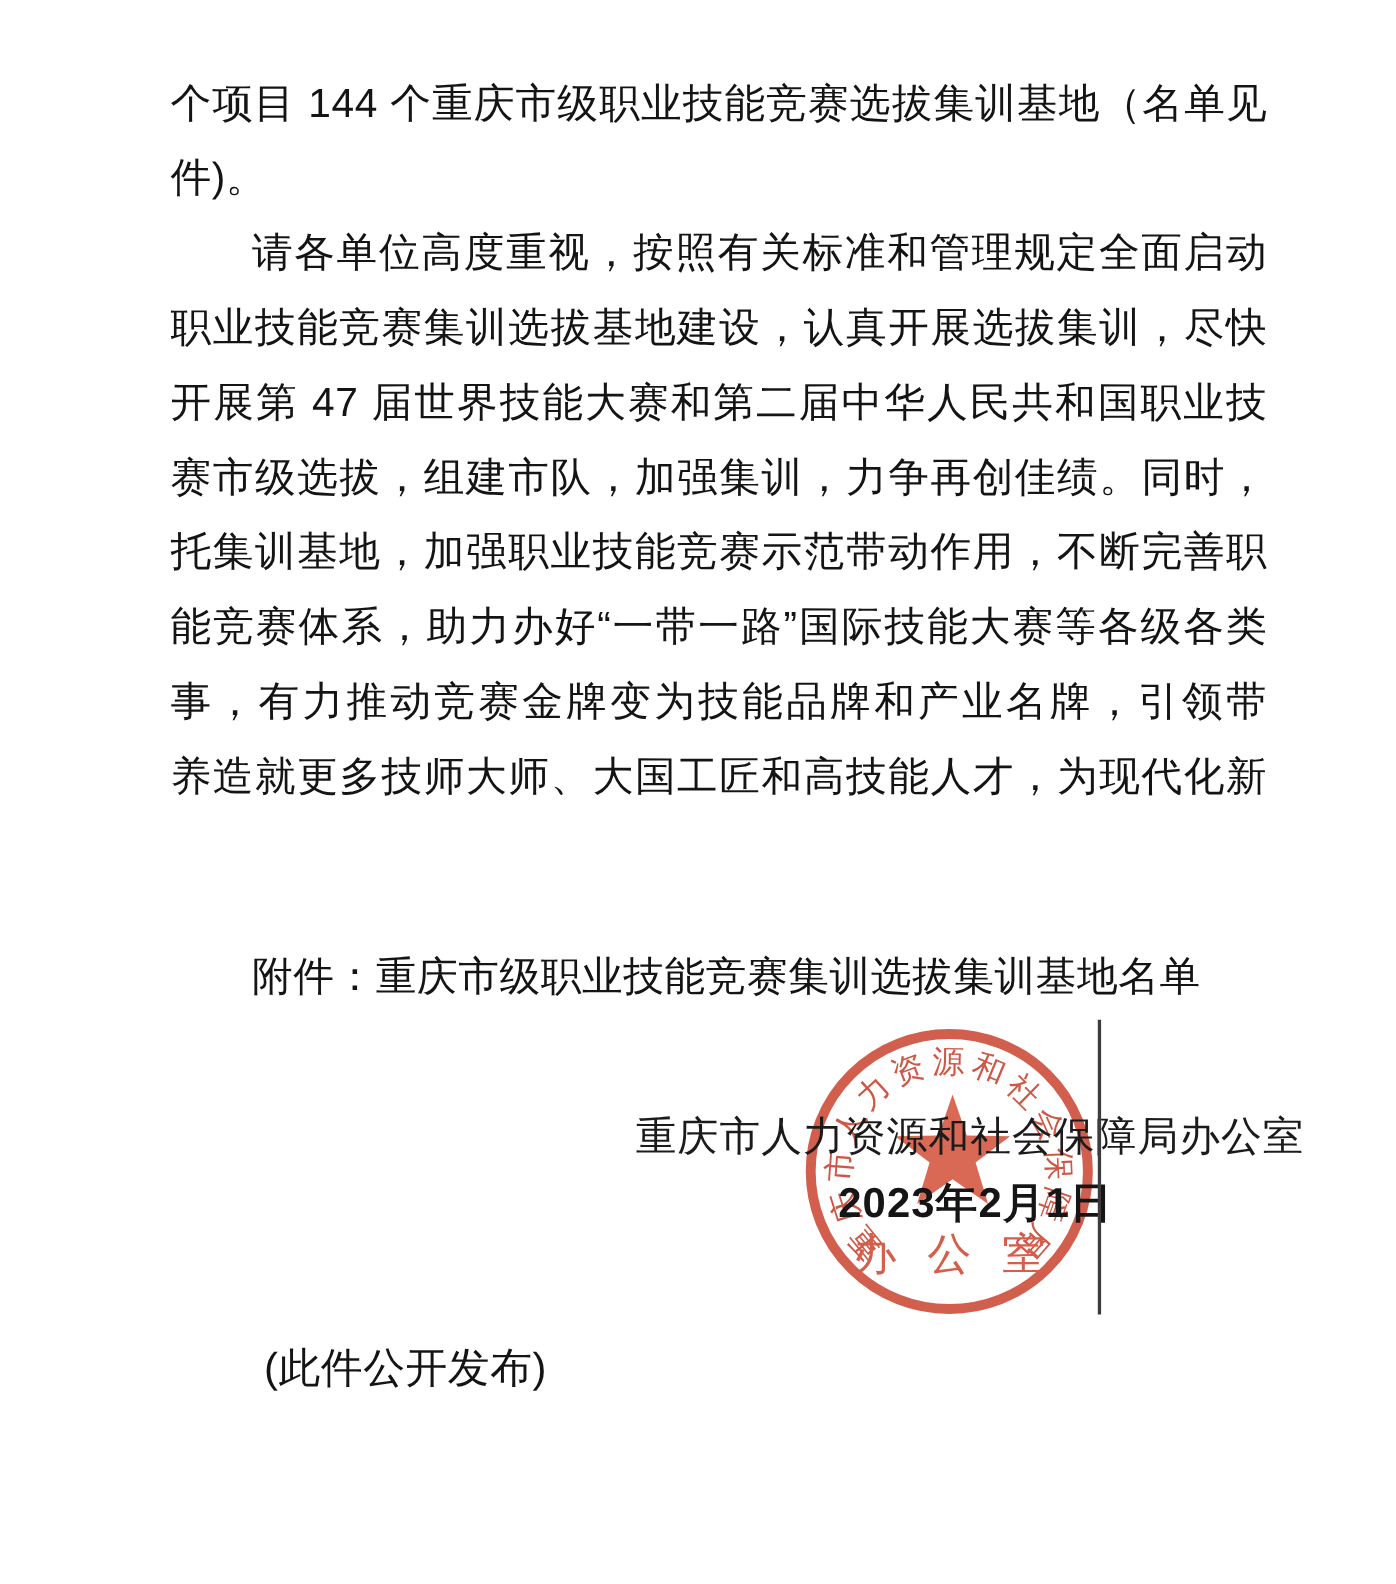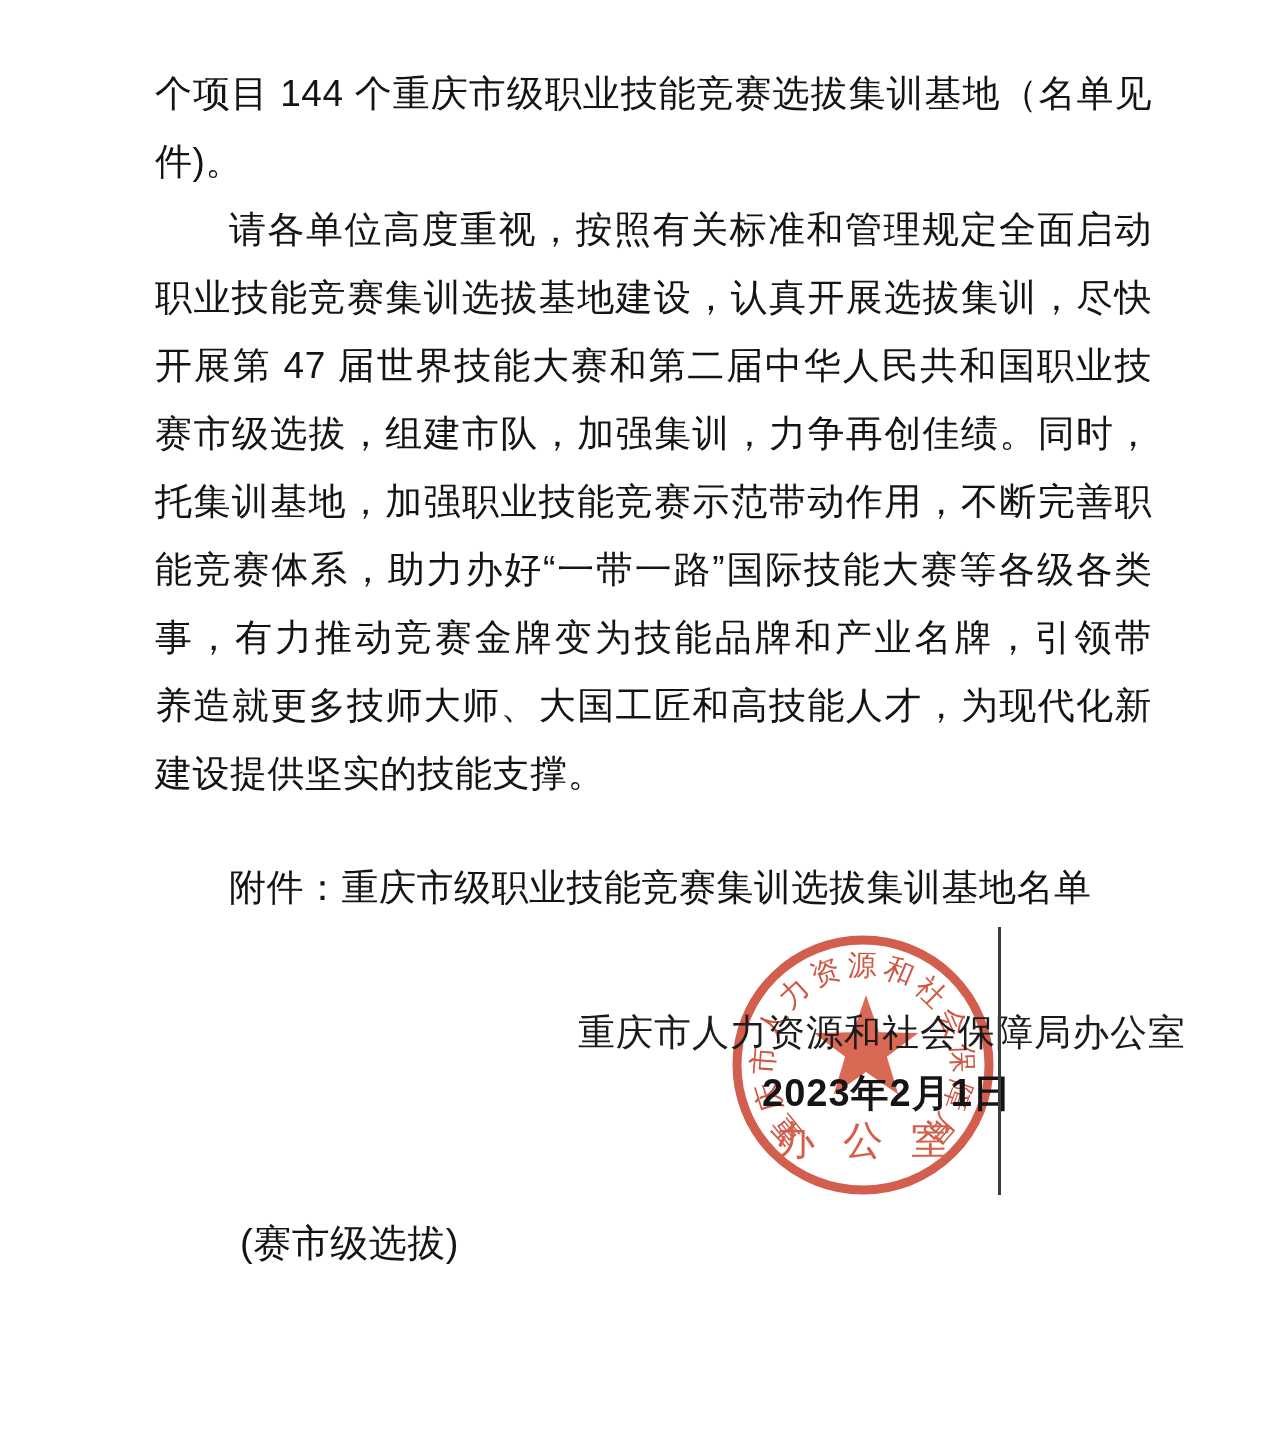--- a/index.html
+++ b/index.html
@@ -119,21 +119,20 @@
     <div class="line full">个项目 144 个重庆市级职业技能竞赛选拔集训基地（名单见附</div>
     <div class="line">件)。</div>
     <div class="line full indent">请各单位高度重视，按照有关标准和管理规定全面启动市级</div>
     <div class="line full">职业技能竞赛集训选拔基地建设，认真开展选拔集训，尽快组织</div>
     <div class="line full">开展第 47 届世界技能大赛和第二届中华人民共和国职业技能大</div>
     <div class="line full">赛市级选拔，组建市队，加强集训，力争再创佳绩。同时，要依</div>
     <div class="line full">托集训基地，加强职业技能竞赛示范带动作用，不断完善职业技</div>
     <div class="line full">能竞赛体系，助力办好“一带一路”国际技能大赛等各级各类赛</div>
     <div class="line full">事，有力推动竞赛金牌变为技能品牌和产业名牌，引领带动、培</div>
     <div class="line full">养造就更多技师大师、大国工匠和高技能人才，为现代化新重庆</div>
-    <div class="line">建设提供坚实的技能支撑。</div>
   </div>
 
   <div class="attachment-line">附件：重庆市级职业技能竞赛集训选拔集训基地名单</div>
 
   <svg class="seal" viewBox="0 0 272 270" xmlns="http://www.w3.org/2000/svg">
     <defs>
       <path id="sealArc" d="M 84.4 208.7 A 90 90 0 1 1 187.6 208.7" fill="none"></path>
     </defs>
     <ellipse cx="136" cy="135" rx="126" ry="125" fill="none" stroke="#cc4936" stroke-width="9"></ellipse>
     <path d="M139,65 L151.9,102.2 L191.3,103 L159.9,126.8 L171.3,164.5 L139,142
@@ -143,15 +142,15 @@
     </text>
     <text x="150" y="224" text-anchor="middle" font-family="Liberation Serif, DejaVu Serif, serif" font-size="40" letter-spacing="28" fill="#cf4a33">办公室</text>
   </svg>
 
   <div class="issuer">重庆市人力资源和社会保障局办公室</div>
 
   <div class="sig-date">2023年2月1日</div>
 
   <div class="vline"></div>
 
-  <div class="release-note">(赛市级选拔)</div>
+  <div class="release-note">(此件公开发布)</div>
 
 </div>
 
 </body></html>

